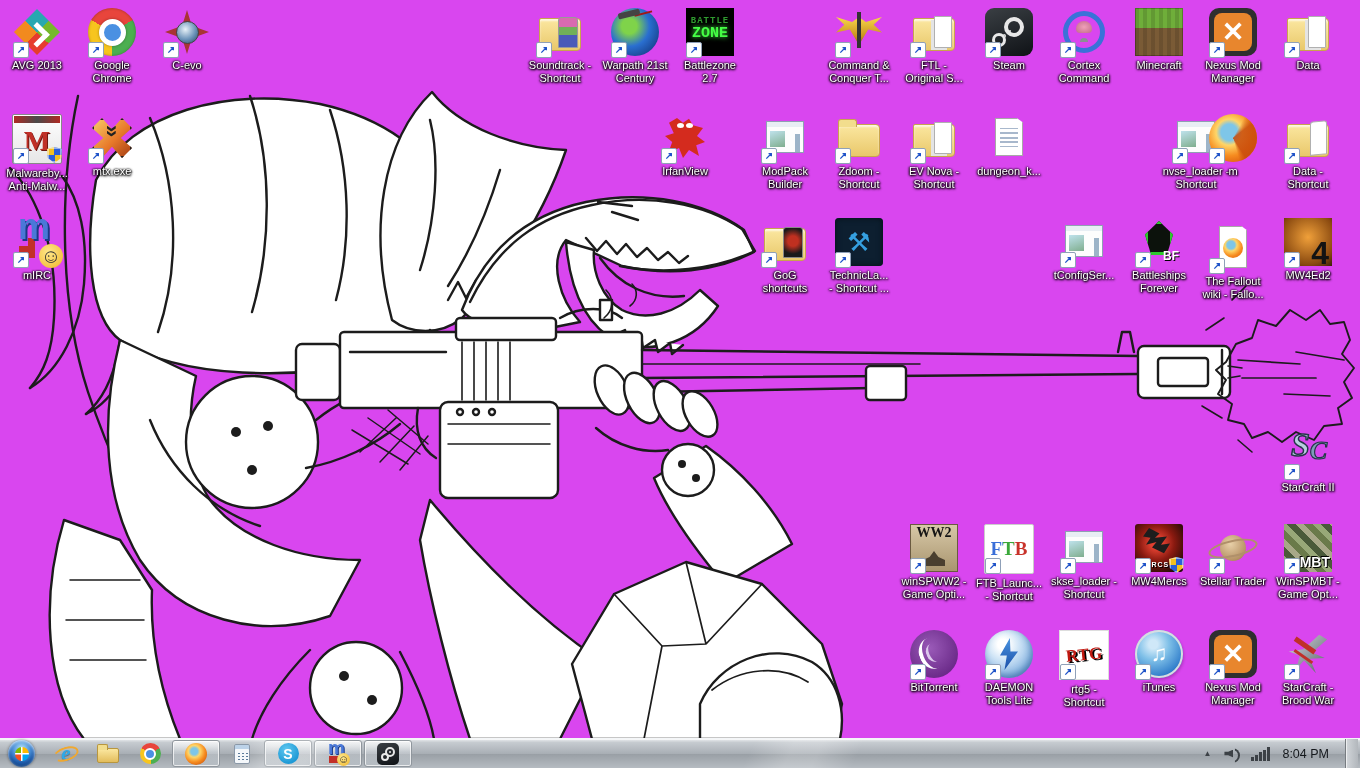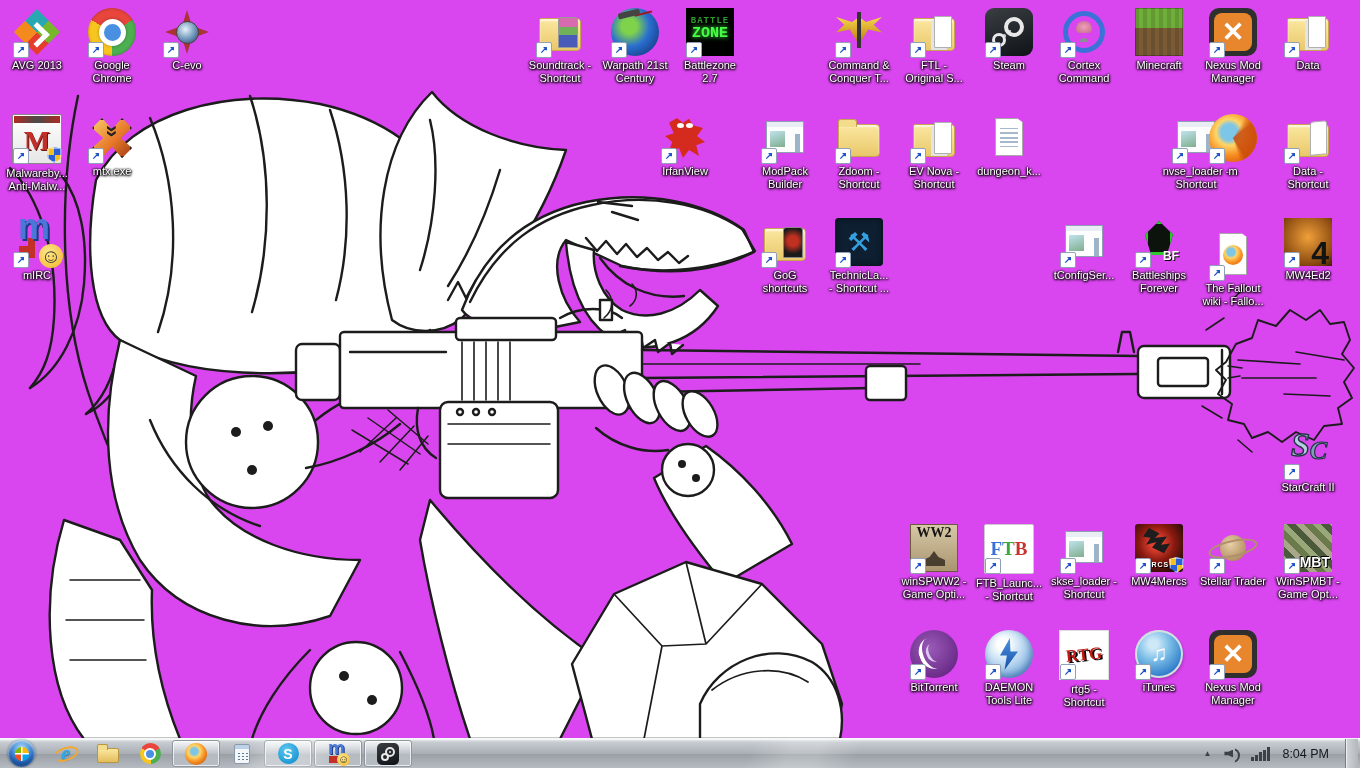--- a/index.html
+++ b/index.html
@@ -521,21 +521,21 @@
 
     <span class="lbl">tConfigSer...</span>
   </div>
       <div class="dicon" style="left: 1122px; top: 218px;">
     <span class="ic g-bforever"></span>
     <span class="sc-arrow"></span>
 
     <span class="lbl">Battleships
 Forever</span>
   </div>
-      <div class="dicon" style="left: 1196px; top: 231px;">
+      <div class="dicon" style="left: 1196px; top: 224px;">
     <span class="ic g-fxdoc"></span>
     <span class="sc-arrow"></span>
 
     <span class="lbl">The Fallout
 wiki - Fallo...</span>
   </div>
       <div class="dicon" style="left: 1271px; top: 218px;">
     <span class="ic g-mw4ed2"></span>
     <span class="sc-arrow"></span>
 
@@ -612,20 +612,27 @@
     <span class="sc-arrow"></span>
 
     <span class="lbl">iTunes</span>
   </div>
       <div class="dicon" style="left: 1196px; top: 630px;">
     <span class="ic g-nexus"></span>
     <span class="sc-arrow"></span>
 
     <span class="lbl">Nexus Mod
 Manager</span>
+  </div>
+      <div class="dicon" style="left: 1271px; top: 630px;">
+    <span class="ic g-scbw"></span>
+    <span class="sc-arrow"></span>
+
+    <span class="lbl">StarCraft -
+Brood War</span>
   </div>
     </div>
 </div>
 
 <div id="taskbar">
   <div class="orb"></div>
   <div id="task-buttons" style="display:flex;align-items:center;">
       <div class="tbtn">
     <span class="tic t-ie"></span>
   </div>

